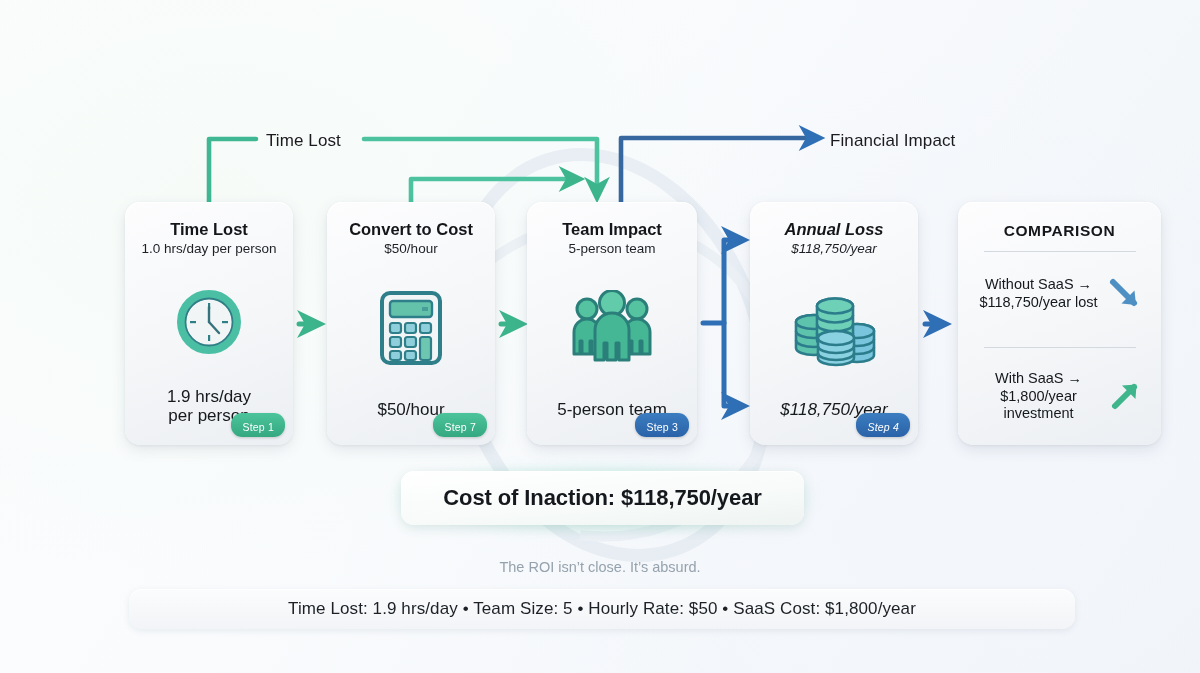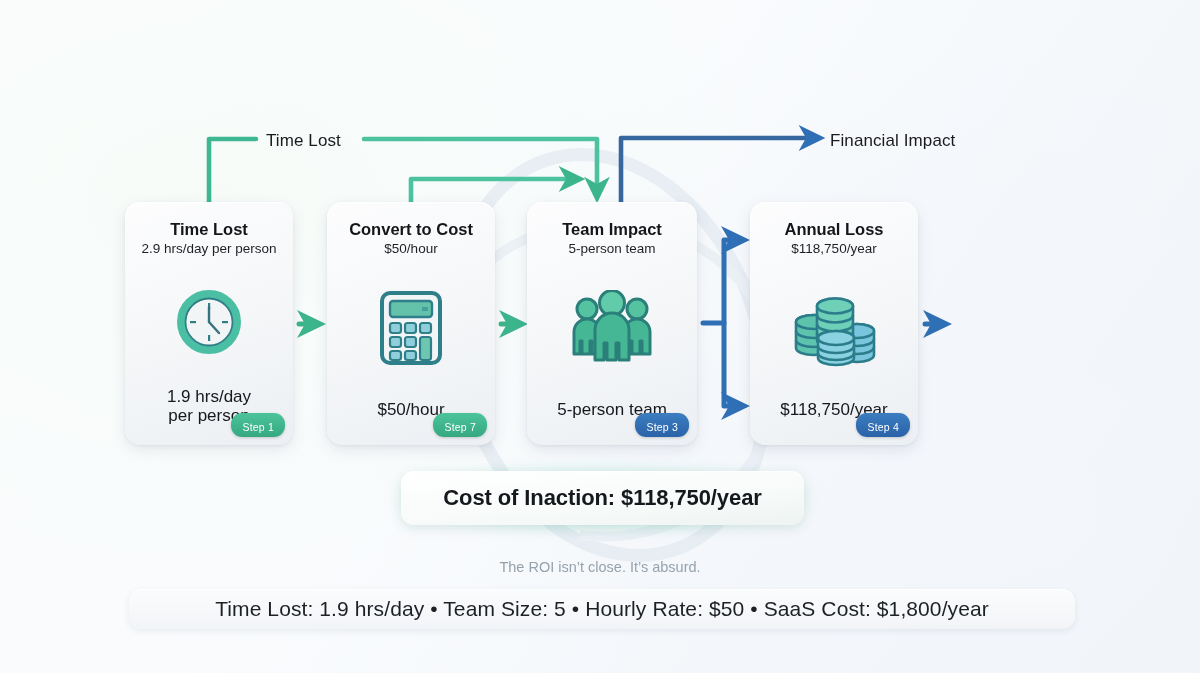--- a/index.html
+++ b/index.html
@@ -60,21 +60,21 @@
       0 1px 3px rgba(85,100,120,0.10),
       inset 0 1px 0 rgba(255,255,255,0.9);
     display: flex;
     flex-direction: column;
     align-items: center;
     overflow: hidden;
   }
   .card-1 { left: 125px; width: 168px; }
   .card-2 { left: 327px; width: 168px; }
   .card-3 { left: 527px; width: 170px; }
-  .card-4 { left: 750px; width: 168px; }
+  .card-4 { left: 750px; width: 168px; font-style: italic; }
   .card-5 { left: 958px; width: 203px; }
 
   .card-title {
     margin-top: 18px;
     font-size: 16.5px;
     font-weight: bold;
     color: #14161a;
     text-align: center;
     line-height: 1.1;
   }
@@ -187,21 +187,21 @@
   .params {
     position: absolute;
     left: 129px; top: 589px;
     width: 946px; height: 40px;
     border-radius: 13px;
     background: linear-gradient(180deg, #fbfcfd 0%, #f2f4f7 100%);
     box-shadow: 0 2px 7px rgba(90,105,125,0.11), inset 0 1px 0 rgba(255,255,255,0.9);
     display: flex; align-items: center; justify-content: center;
   }
   .params-text {
-    font-size: 21px;
+    font-size: 17px;
     color: #1d2126;
     letter-spacing: 0.1px;
   }
 </style>
 </head>
 <body>
 
 <svg class="watermark" viewBox="0 0 420 470">
   <g fill="none" stroke="#dce5ee" stroke-width="13">
     <ellipse cx="210" cy="235" rx="150" ry="205" transform="rotate(-18 210 235)"></ellipse>
@@ -240,21 +240,21 @@
     <path d="M724,323 L724,406 L742,406" fill="none" stroke="#2f6fb5" stroke-width="5" stroke-linecap="round" stroke-linejoin="round" marker-end="url(#arrow-blue)"></path>
 
     <path d="M925,324 L944,324" fill="none" stroke="#2f6fb5" stroke-width="5" stroke-linecap="round" marker-end="url(#arrow-blue)"></path>
   </svg>
 
   <div class="flow-label" id="lbl-time-lost">Time Lost</div>
   <div class="flow-label" id="lbl-financial">Financial Impact</div>
 
   <div class="card card-1">
     <div class="card-title">Time Lost</div>
-    <div class="card-sub">2.9 hrs/day per person</div>
+    <div class="card-sub">1.0 hrs/day per person</div>
     <div class="card-icon">
       <svg width="74" height="74" viewBox="0 0 74 74">
         <circle cx="37" cy="37" r="30" fill="none" stroke="#2e7f86" stroke-width="2"></circle>
         <circle cx="37" cy="37" r="28" fill="none" stroke="#4bbfa4" stroke-width="8"></circle>
         <circle cx="37" cy="37" r="23.5" fill="none" stroke="#2e7f86" stroke-width="1.8"></circle>
         <circle cx="37" cy="37" r="22" fill="#f2f5f6"></circle>
         <rect x="36" y="18" width="2.2" height="6" fill="#2e7f86"></rect>
         <rect x="36" y="50" width="2.2" height="6" fill="#2e7f86"></rect>
         <rect x="18" y="36" width="6" height="2.2" fill="#2e7f86"></rect>
         <rect x="50" y="36" width="6" height="2.2" fill="#2e7f86"></rect>
@@ -347,20 +347,42 @@
             <path d="M28 58 a18 7 0 0 0 36 0" fill="none"></path>
             <path d="M28 65 a18 7 0 0 0 36 0" fill="none"></path>
           </g>
         </g>
       </svg>
     </div>
     <div class="card-value">$118,750/year</div>
     <div class="step-badge step-blue">Step 4</div>
   </div>
 
+  <div class="card card-5">
+    <div class="comp-title">COMPARISON</div>
+    <div class="comp-rule"></div>
+
+    <div class="comp-row">
+      <div class="comp-text">Without SaaS → $118,750/year lost</div>
+      <svg class="comp-arrow" width="40" height="40" viewBox="0 0 40 40">
+        <path d="M8 8 L29 29" stroke="#4e8fc4" stroke-width="6" stroke-linecap="round"></path>
+        <path d="M31 31 L16.5 29.5 L29.5 16.5 Z" fill="#4e8fc4"></path>
+      </svg>
+    </div>
+
+    <div class="comp-rule"></div>
+
+    <div class="comp-row">
+      <div class="comp-text">With SaaS → $1,800/year investment</div>
+      <svg class="comp-arrow" width="40" height="40" viewBox="0 0 40 40">
+        <path d="M10 30 L29 11" stroke="#3fb58c" stroke-width="6" stroke-linecap="round"></path>
+        <path d="M31.5 8.5 L30.5 23 L17 9.5 Z" fill="#3fb58c"></path>
+      </svg>
+    </div>
+  </div>
 
   <div class="highlight-wrap">
     <div class="highlight-glow"></div>
     <div class="highlight-bar">
       <span class="highlight-text">Cost of Inaction: $118,750/year</span>
     </div>
   </div>
 
   <div class="caption">The ROI isn’t close. It’s absurd.</div>
 

